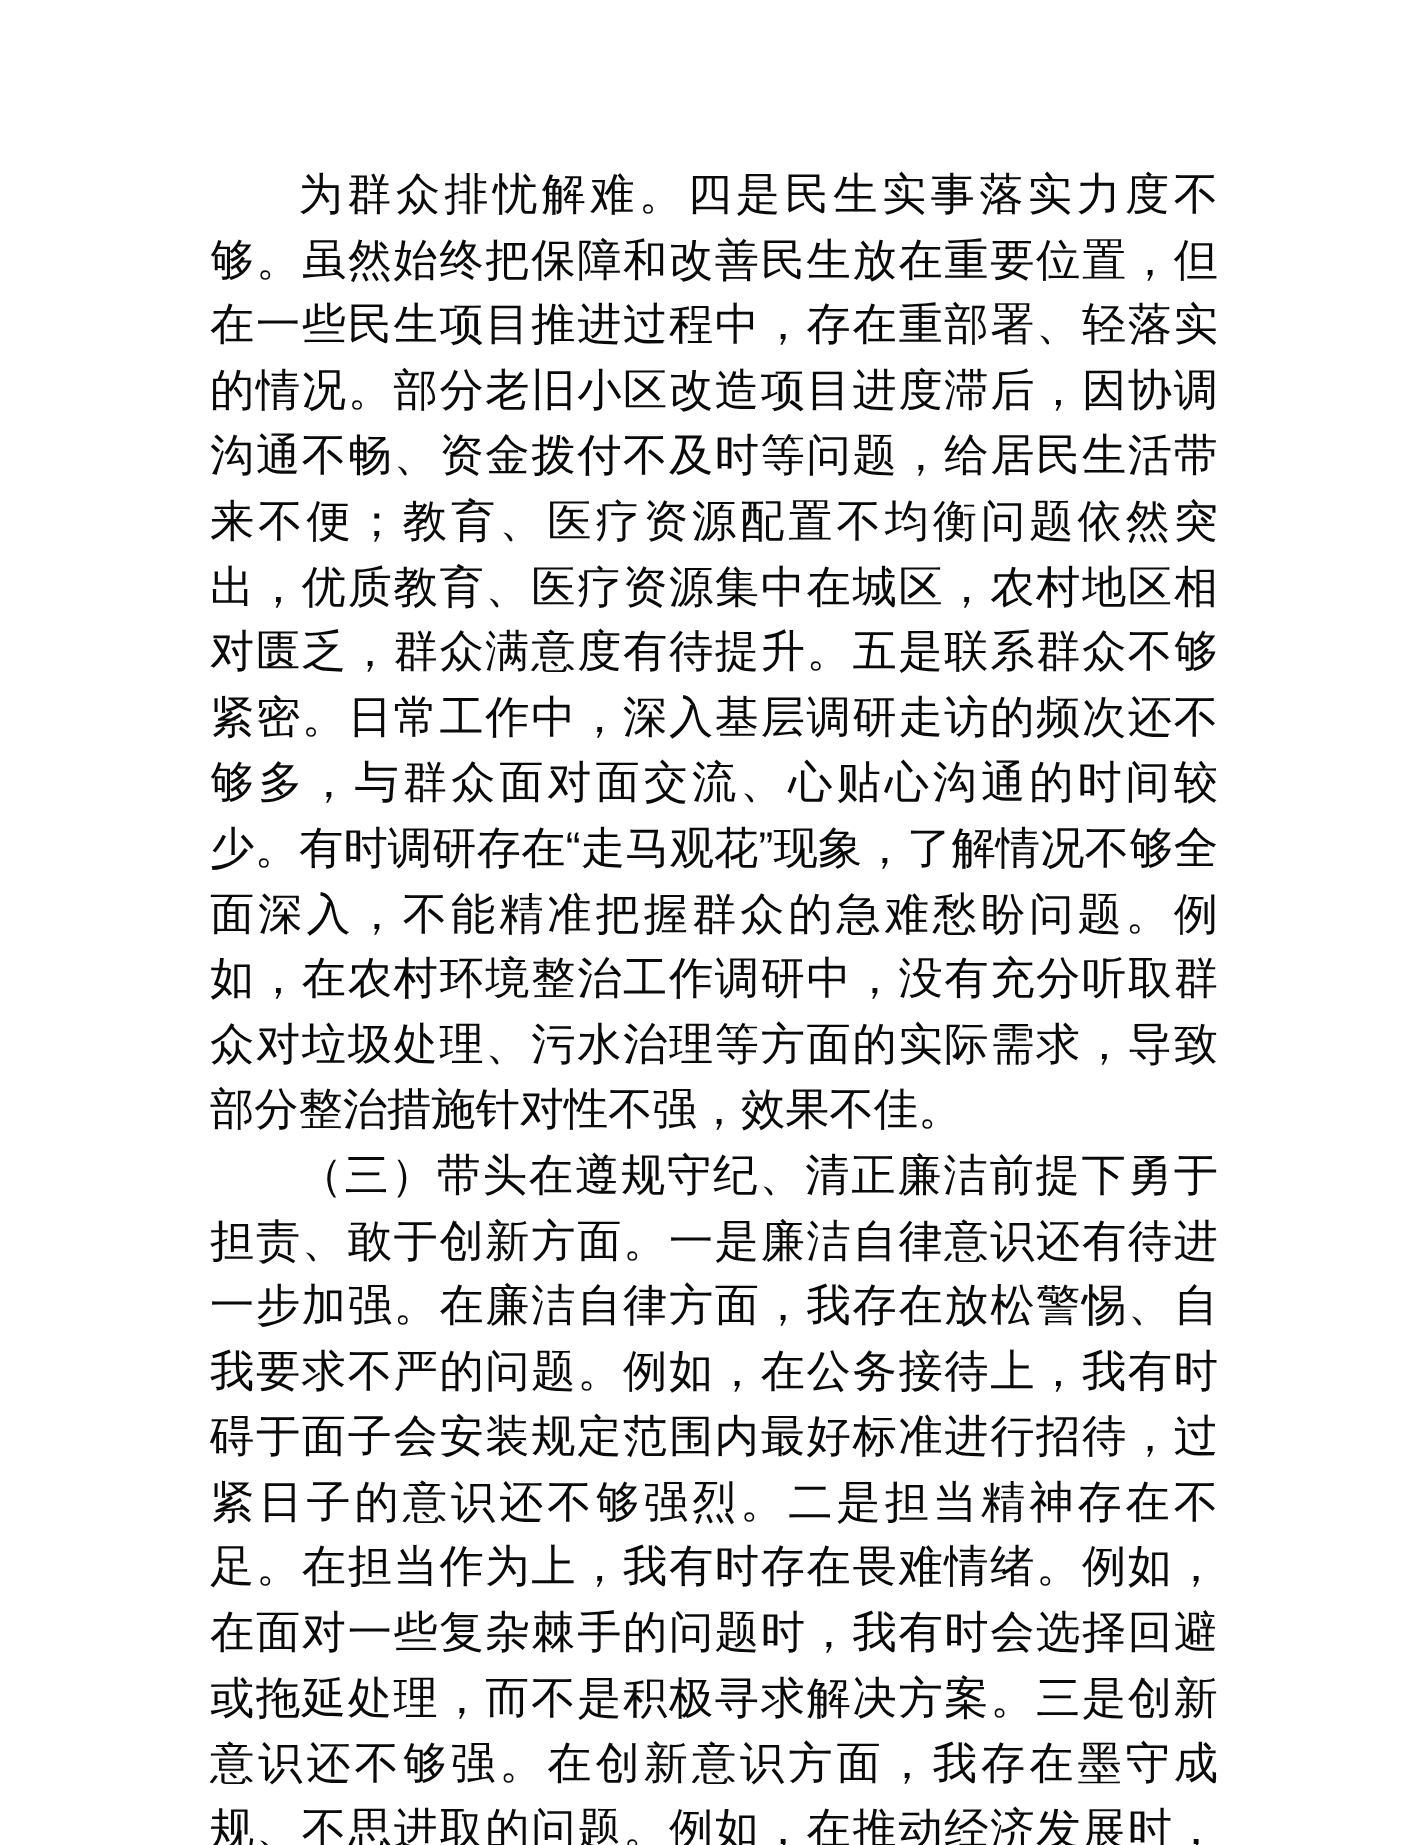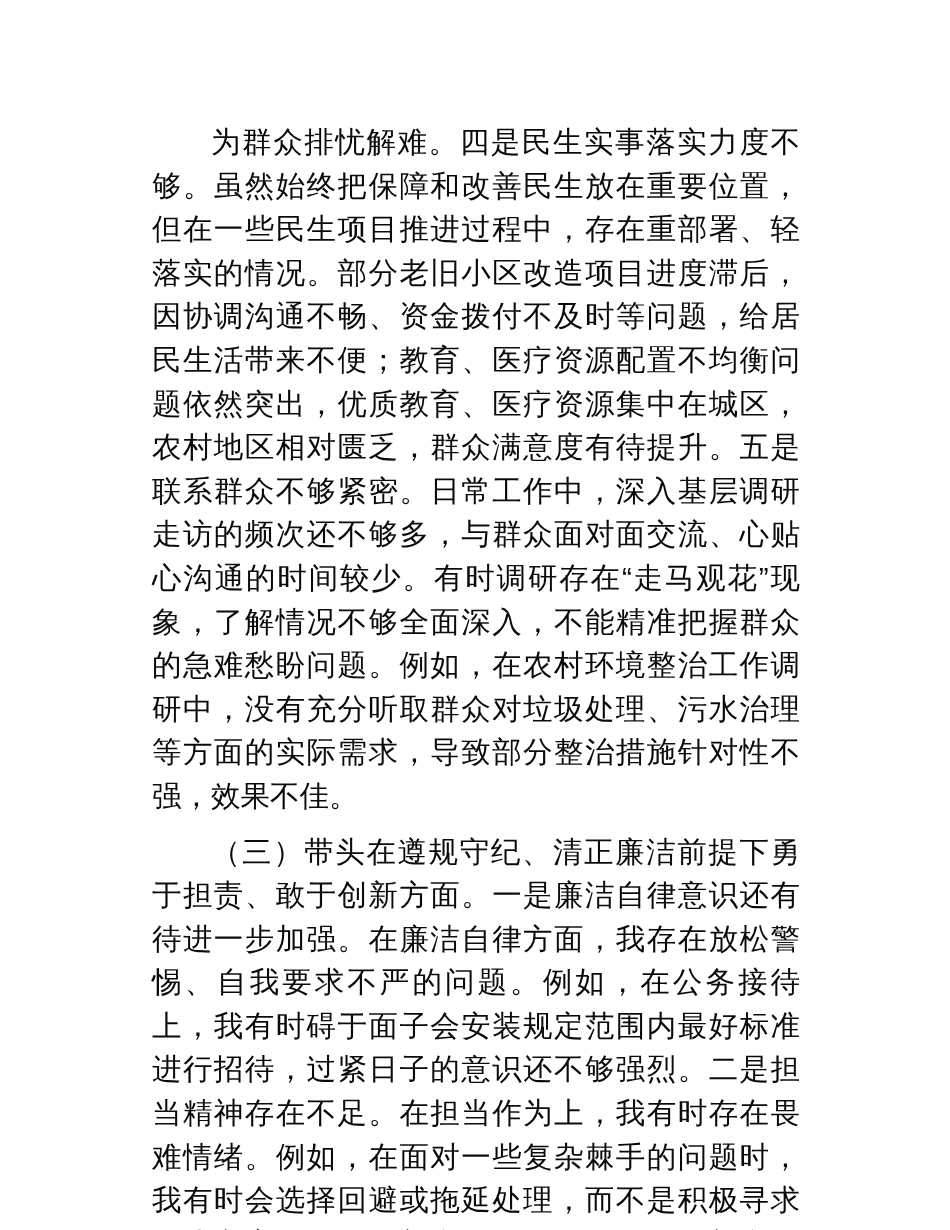--- a/index.html
+++ b/index.html
@@ -22,21 +22,21 @@
     overflow: hidden;
     box-sizing: border-box;
   }
   .doc-body {
     position: absolute;
     left: 140px;
     top: 108px;
     width: 672px;
   }
   .para {
-    margin: 12px;
+    margin: 0;
     font-size: 29.5px;
     line-height: 43.6px;
     text-align: justify;
     text-justify: inter-ideograph;
     text-indent: 59px;
     letter-spacing: 0px;
     word-break: break-all;
     color: #0a0a0a;
   }
   .para + .para {

